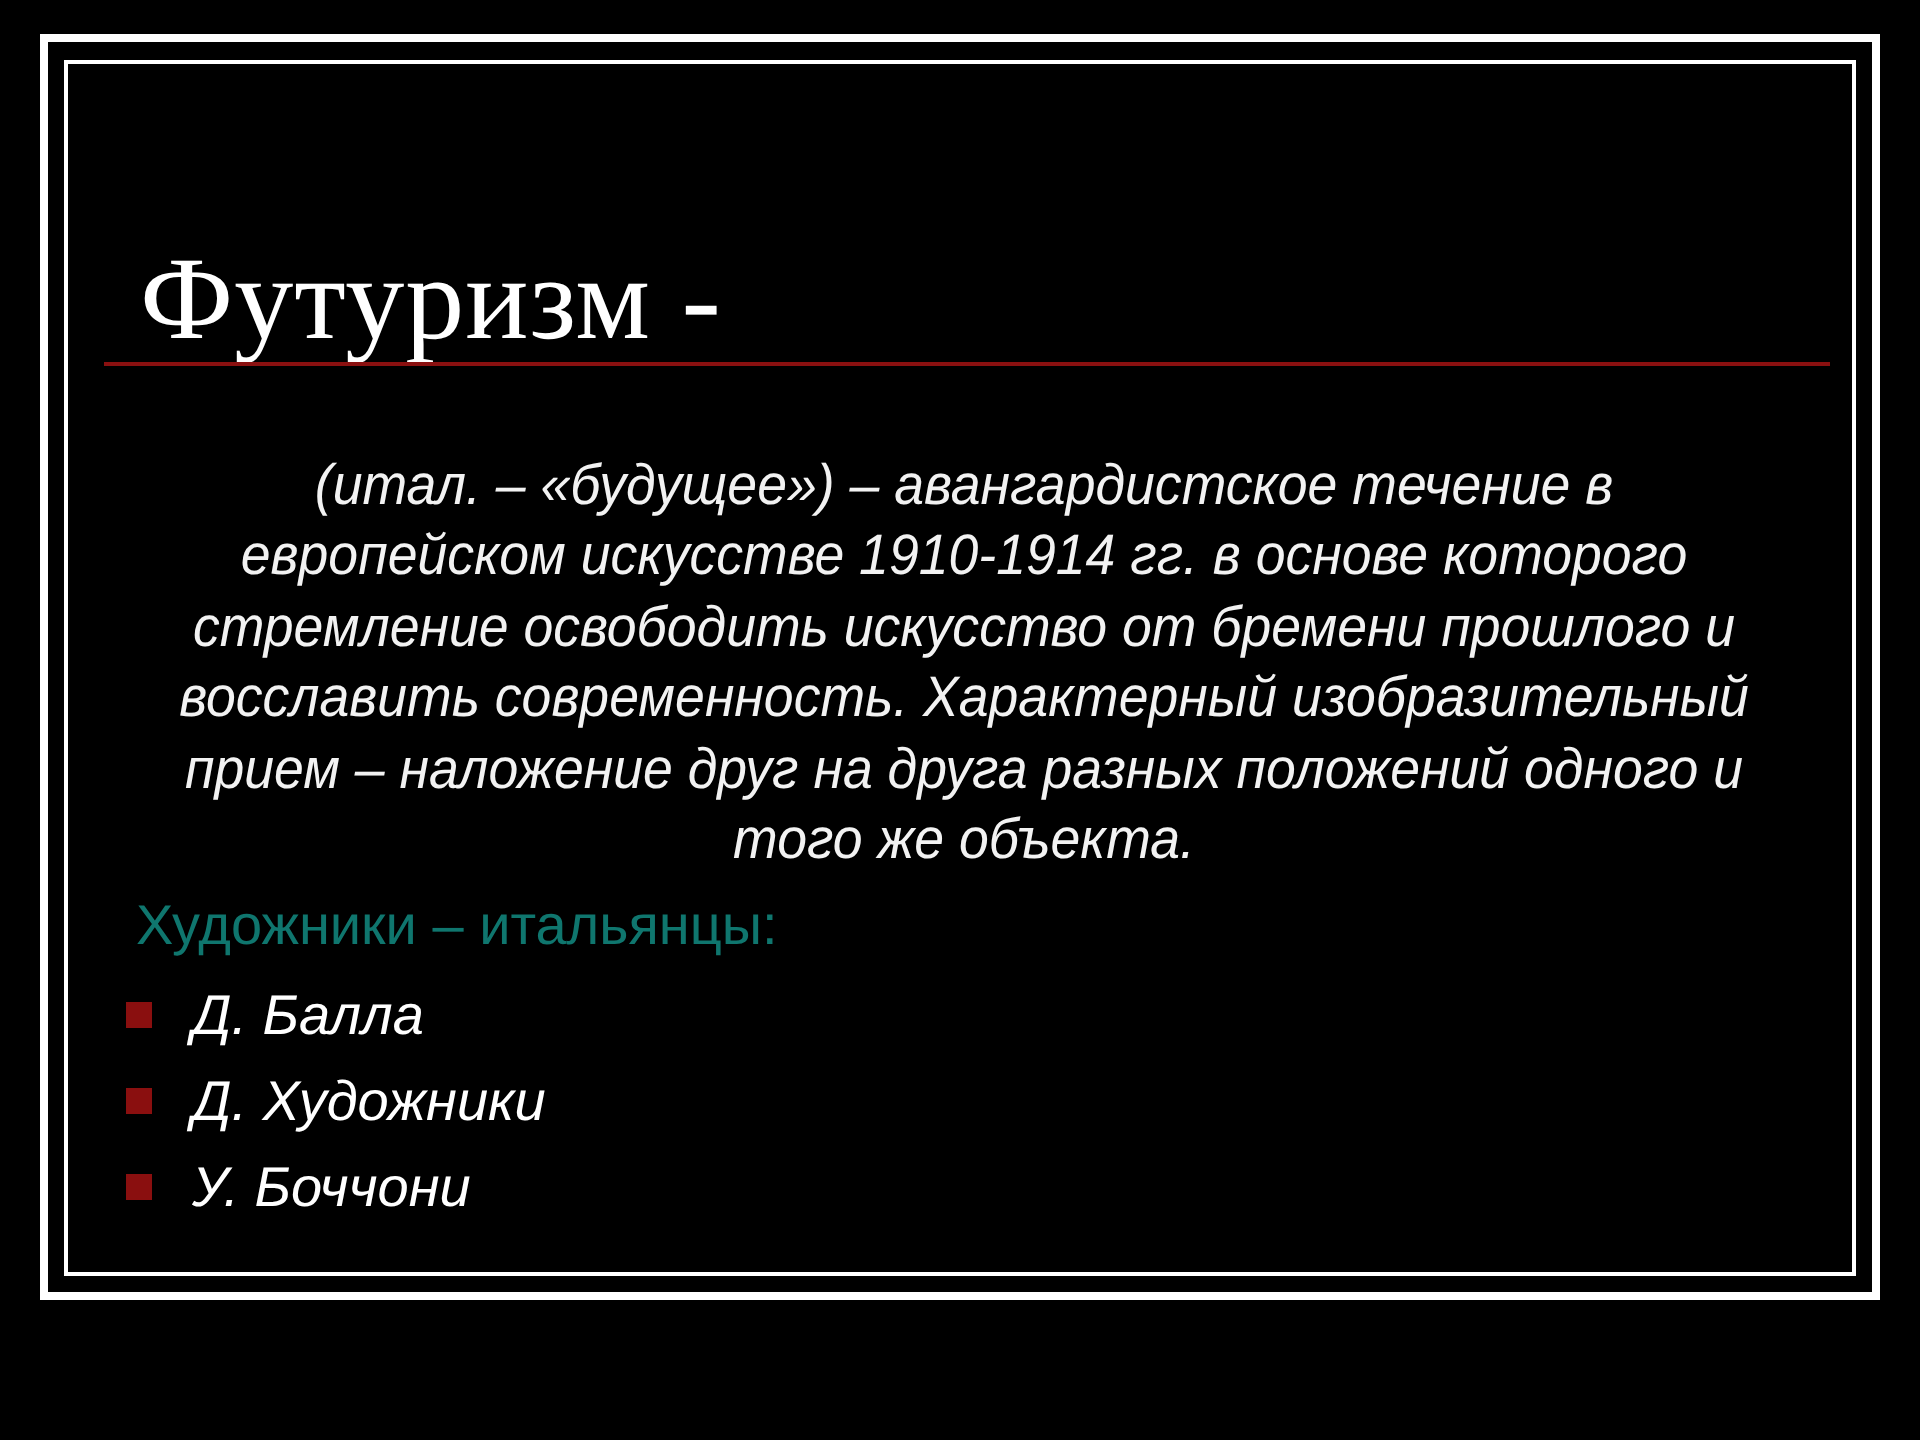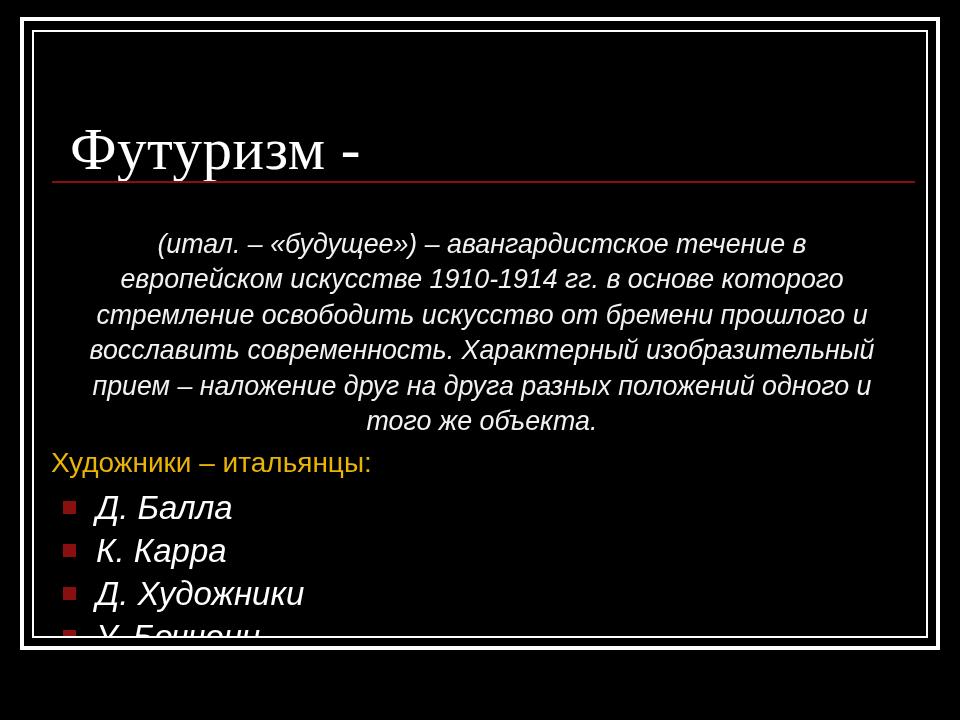--- a/index.html
+++ b/index.html
@@ -95,25 +95,25 @@
     color: #f2f2f2;
     font-family: "Liberation Sans", sans-serif;
     font-stretch: condensed;
     transform: scaleX(0.94);
     transform-origin: 50% 0;
   }
 
   
   .artists-heading {
     position: absolute;
-    left: 17px;
+    left: 34px;
     top: 414px;
     font-size: 28px;
     line-height: 34px;
-    color: #eab308;
+    color: #0f766e;
     font-style: normal;
     white-space: nowrap;
   }
 
   
   .artist-list {
     position: absolute;
     left: 21px;
     top: 454px;
     width: 700px;
@@ -132,21 +132,21 @@
     flex: 0 0 auto;
     width: 13px;
     height: 13px;
     background: #8a0f0f;
     margin-right: 20px;
     margin-left: 8px;
     display: inline-block;
   }
   .artist-name {
     font-style: italic;
-    font-size: 33px;
+    font-size: 28px;
     line-height: 34px;
     color: #ffffff;
     white-space: nowrap;
   }
 </style>
 </head>
 <body>
 
 <div class="slide">
 
@@ -163,24 +163,20 @@
 
     <div class="artists-heading">Художники – итальянцы:</div>
 
     <ul class="artist-list">
       <li class="artist-item">
         <span class="bullet-square"></span>
         <span class="artist-name">Д. Балла</span>
       </li>
       <li class="artist-item">
         <span class="bullet-square"></span>
-        <span class="artist-name">К. Карра</span>
-      </li>
-      <li class="artist-item">
-        <span class="bullet-square"></span>
         <span class="artist-name">Д. Художники</span>
       </li>
       <li class="artist-item">
         <span class="bullet-square"></span>
         <span class="artist-name">У. Боччони</span>
       </li>
     </ul>
 
   </div>
 </div>

